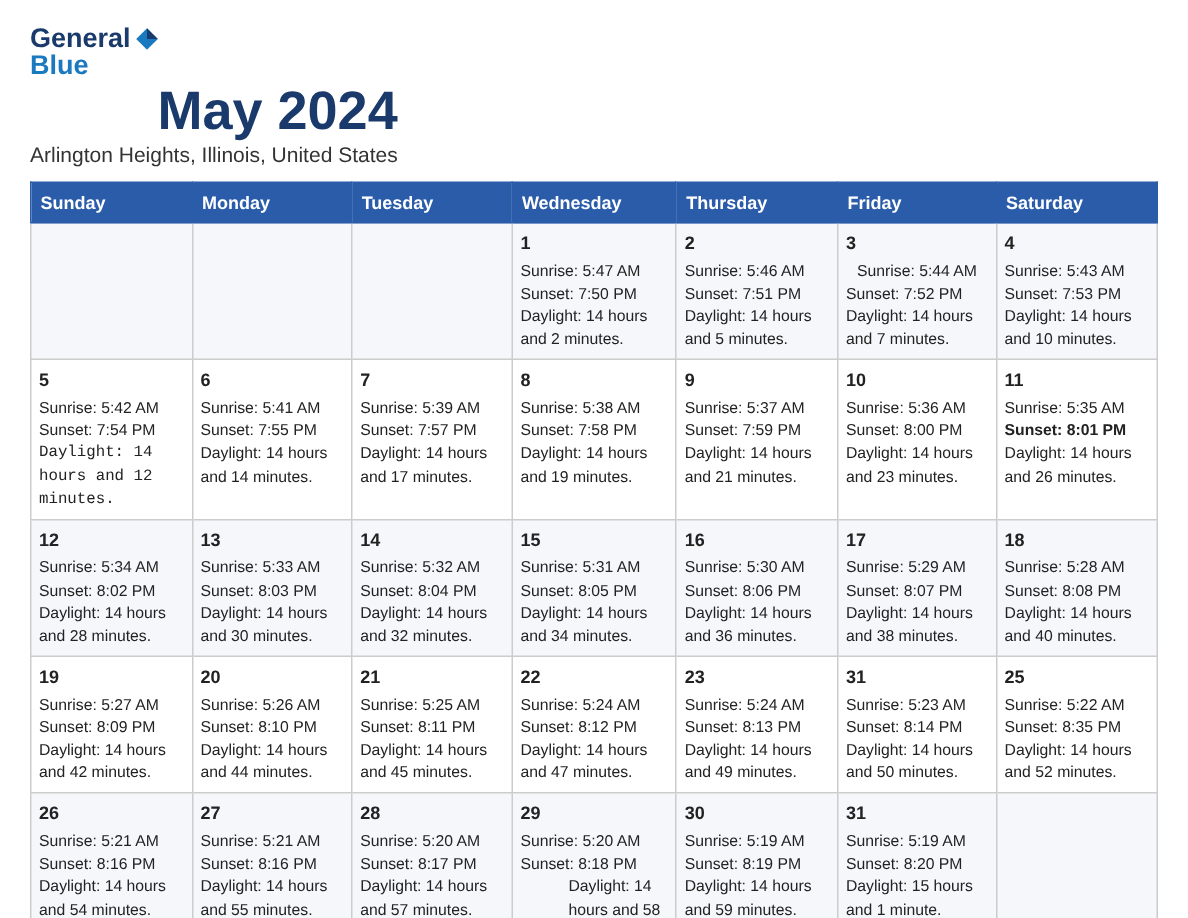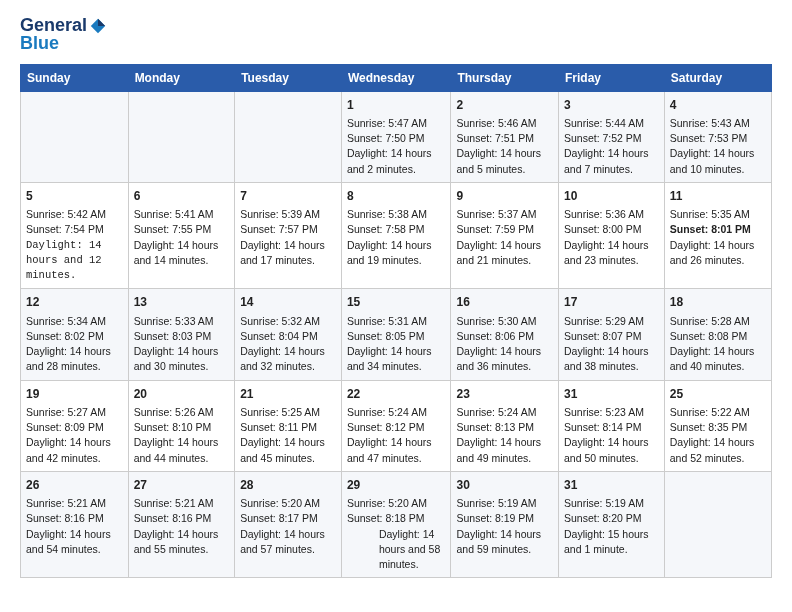--- a/index.html
+++ b/index.html
@@ -101,20 +101,22 @@
       <svg class="logo-icon" viewBox="0 0 20 20">
         <polygon points="10,2 18,10 10,18 2,10" fill="#1a7abf"></polygon>
         <polygon points="10,2 18,10 10,10" fill="#1a3a6b"></polygon>
       </svg>
     </div>
     <div class="logo-text" style="margin-top:-2px;">
       <span class="logo-blue">Blue</span>
     </div>
   </div>
   <div class="title-block">
+    <div class="month-title">May 2024</div>
+    <div class="location">Arlington Heights, Illinois, United States</div>
   </div>
 </div>
 
 <table class="calendar">
   <thead>
     <tr>
     <th>Sunday</th>
         <th>Monday</th>
         <th>Tuesday</th>
         <th>Wednesday</th>
@@ -135,21 +137,21 @@
           <span style="display: block;">Daylight: 14 hours and 2 minutes.</span>
         </td>
         <td>
           <span class="day-num">2</span>
           <span style="display: block;">Sunrise: 5:46 AM</span>
           <span style="display: block;">Sunset: 7:51 PM</span>
           <span style="display: block;">Daylight: 14 hours and 5 minutes.</span>
         </td>
         <td>
           <span class="day-num">3</span>
-          <span style="display: block;">Sunrise: 5:44 AM</span>
+          <span style="display: block; text-align: center;">Sunrise: 5:44 AM</span>
           <span style="display: block;">Sunset: 7:52 PM</span>
           <span style="display: block;">Daylight: 14 hours and 7 minutes.</span>
         </td>
         <td>
           <span class="day-num">4</span>
           <span style="display: block;">Sunrise: 5:43 AM</span>
           <span style="display: block;">Sunset: 7:53 PM</span>
           <span style="display: block;">Daylight: 14 hours and 10 minutes.</span>
         </td>
       </tr>

